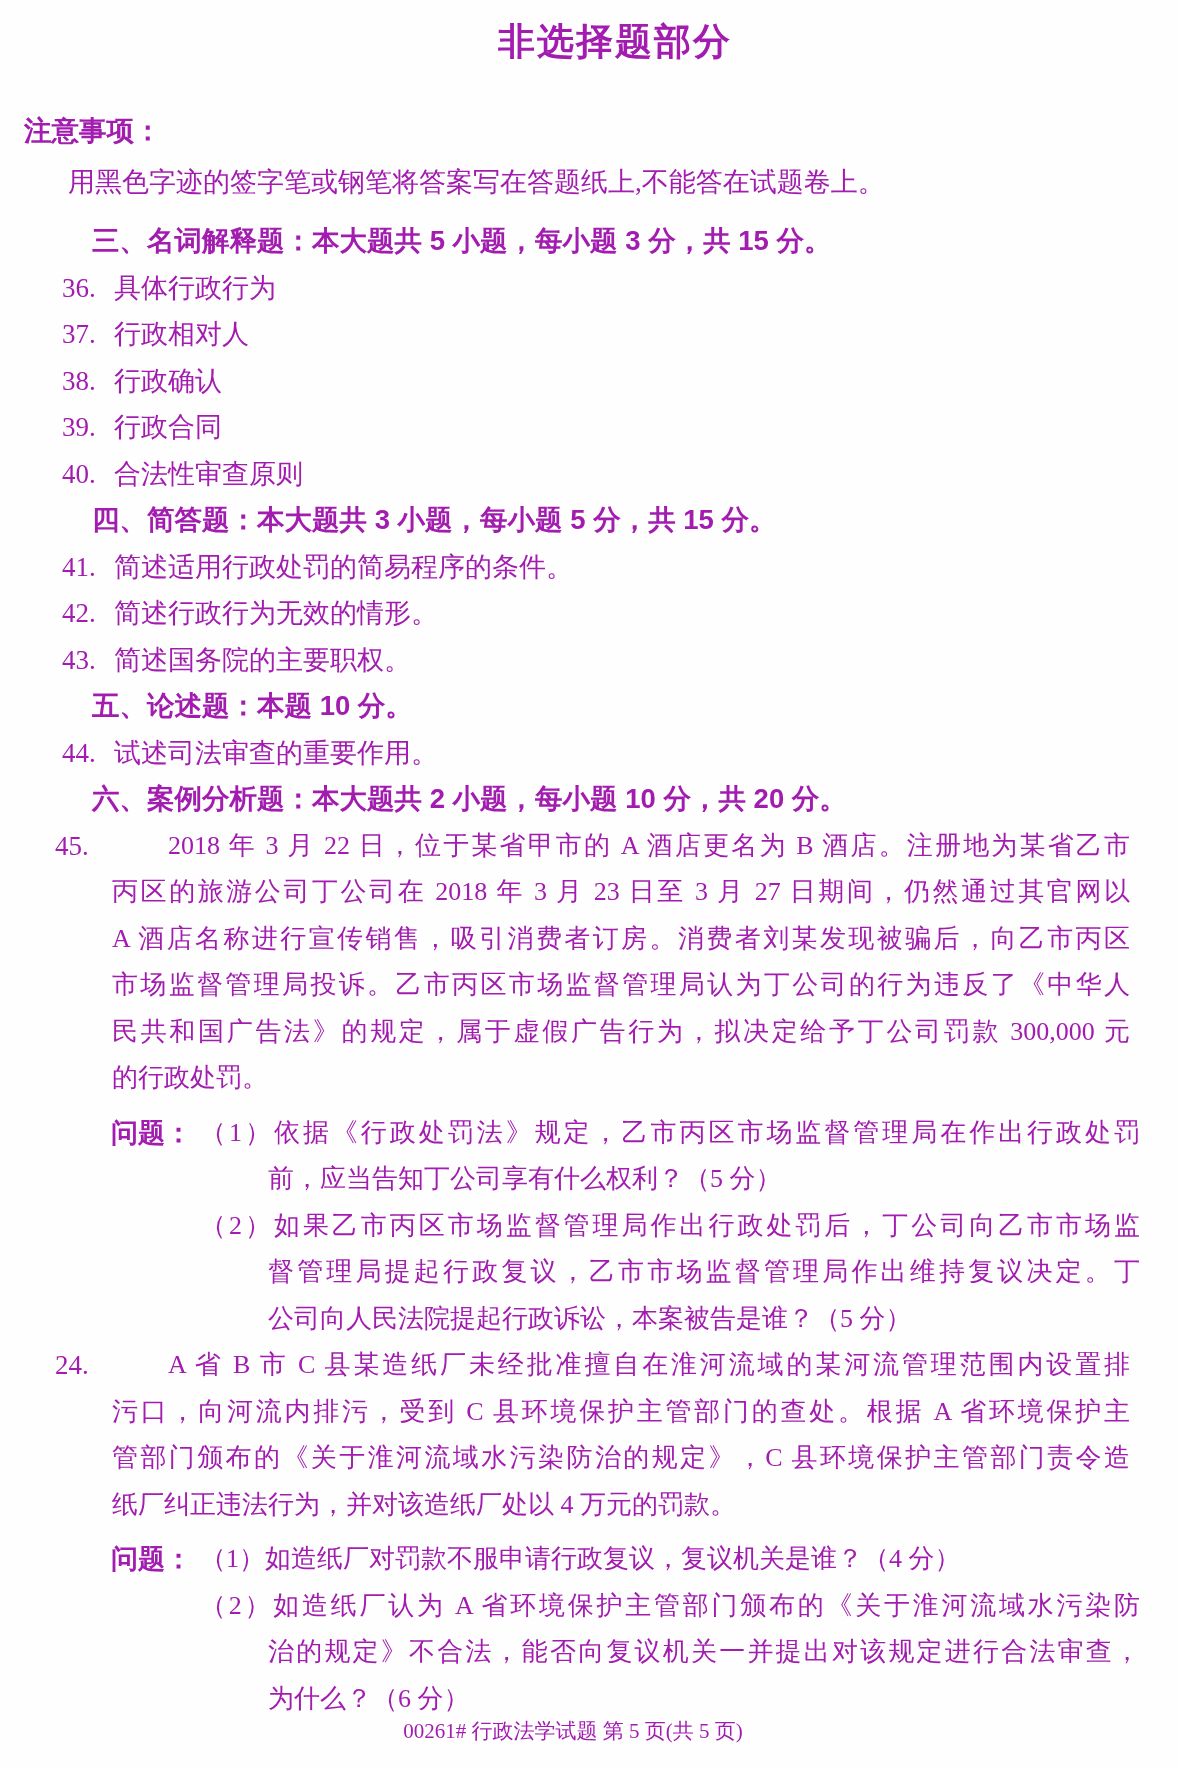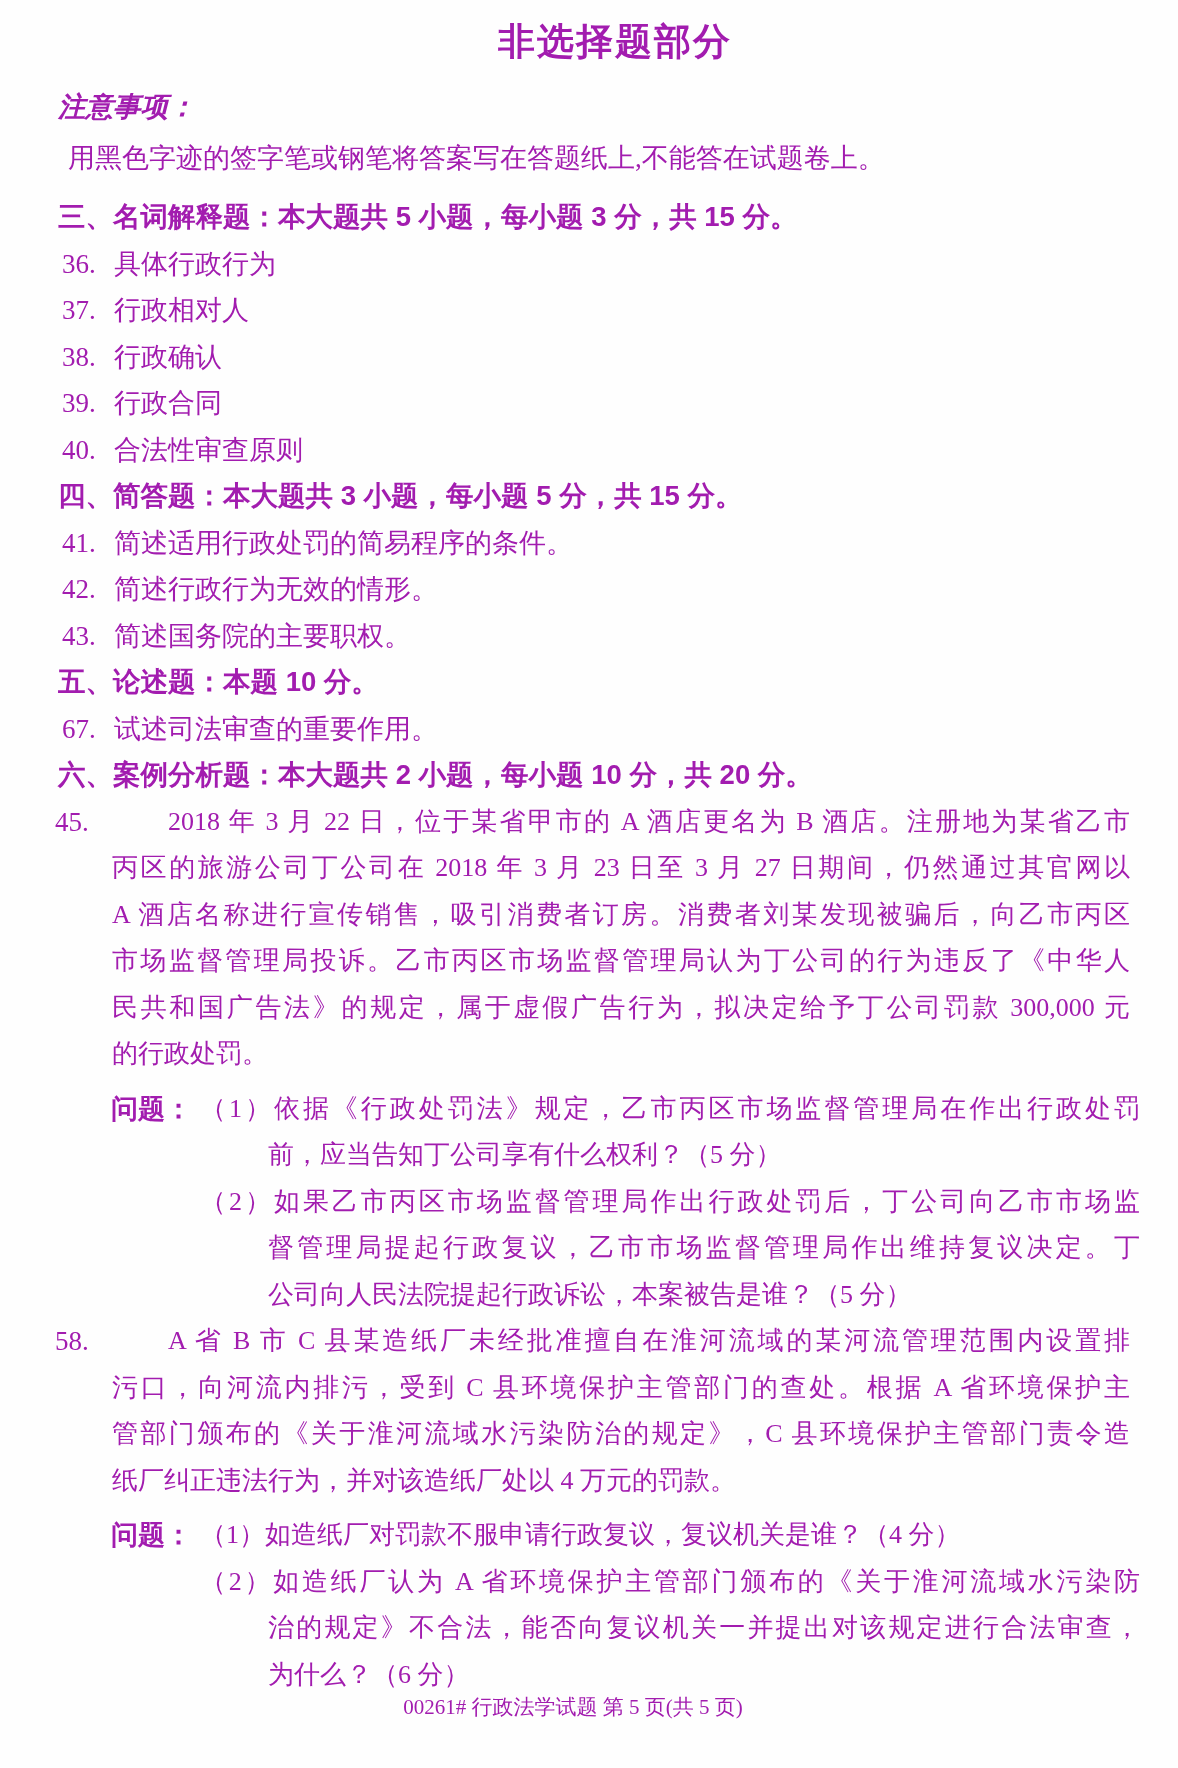--- a/index.html
+++ b/index.html
@@ -20,23 +20,23 @@
     font-weight:700;
     font-size:37px;
     line-height:44px;
     letter-spacing:2px;
   }
   .row { height:46.5px; line-height:46.5px; white-space:nowrap; }
   .heading {
     font-family:"Liberation Sans","DejaVu Sans",sans-serif;
     font-weight:700;
     font-size:27.5px;
-    padding-left:58px;
+    padding-left:92px;
   }
-  .notice-head { margin-top:20px; padding-left:58px;font-style:italic; }
+  .notice-head { margin-top:44px; padding-left:24px; }
   .notice-body { margin-top:4px; padding-left:68px; }
   .sec3h { margin-top:13px; }
   .item { position:relative; padding-left:114px; }
   .item .num { position:absolute; left:62px; top:0; height:46.5px; line-height:46.5px; }
   .case { position:relative; }
   .case .cnum { position:absolute; left:55px; top:0; height:46.5px; line-height:46.5px; }
   .qblock { position:relative; margin-top:8px; }
   .qblock .qlabel {
     position:absolute; left:111px; top:0; height:46.5px; line-height:46.5px;
     font-family:"Liberation Sans","DejaVu Sans",sans-serif;
@@ -93,21 +93,21 @@
     <span>简述行政行为无效的情形。</span>
   </div>
   <div class="row item">
     <span class="num">43.</span>
     <span>简述国务院的主要职权。</span>
   </div>
 
   <div class="row heading">五、论述题：本题 10 分。</div>
 
   <div class="row item">
-    <span class="num">67.</span>
+    <span class="num">44.</span>
     <span>试述司法审查的重要作用。</span>
   </div>
 
   <div class="row heading">六、案例分析题：本大题共 2 小题，每小题 10 分，共 20 分。</div>
 
   <div class="case">
     <span class="cnum">45.</span>
     <div class="row cline cfirst jline">2018 年 3 月 22 日，位于某省甲市的 A 酒店更名为 B 酒店。注册地为某省乙市</div>
     <div class="row cline jline">丙区的旅游公司丁公司在 2018 年 3 月 23 日至 3 月 27 日期间，仍然通过其官网以</div>
     <div class="row cline jline">A 酒店名称进行宣传销售，吸引消费者订房。消费者刘某发现被骗后，向乙市丙区</div>
@@ -119,21 +119,21 @@
   <div class="qblock">
     <span class="qlabel">问题：</span>
     <div class="row ql0 jline">（1）依据《行政处罚法》规定，乙市丙区市场监督管理局在作出行政处罚</div>
     <div class="row ql1">前，应当告知丁公司享有什么权利？（5 分）</div>
     <div class="row ql0 jline">（2）如果乙市丙区市场监督管理局作出行政处罚后，丁公司向乙市市场监</div>
     <div class="row ql1 jline">督管理局提起行政复议，乙市市场监督管理局作出维持复议决定。丁</div>
     <div class="row ql1">公司向人民法院提起行政诉讼，本案被告是谁？（5 分）</div>
   </div>
 
   <div class="case">
-    <span class="cnum">58.</span>
+    <span class="cnum">24.</span>
     <div class="row cline cfirst jline">A 省 B 市 C 县某造纸厂未经批准擅自在淮河流域的某河流管理范围内设置排</div>
     <div class="row cline jline">污口，向河流内排污，受到 C 县环境保护主管部门的查处。根据 A 省环境保护主</div>
     <div class="row cline jline">管部门颁布的《关于淮河流域水污染防治的规定》，C 县环境保护主管部门责令造</div>
     <div class="row cline">纸厂纠正违法行为，并对该造纸厂处以 4 万元的罚款。</div>
   </div>
 
   <div class="qblock">
     <span class="qlabel">问题：</span>
     <div class="row ql0">（1）如造纸厂对罚款不服申请行政复议，复议机关是谁？（4 分）</div>
     <div class="row ql0 jline">（2）如造纸厂认为 A 省环境保护主管部门颁布的《关于淮河流域水污染防</div>

